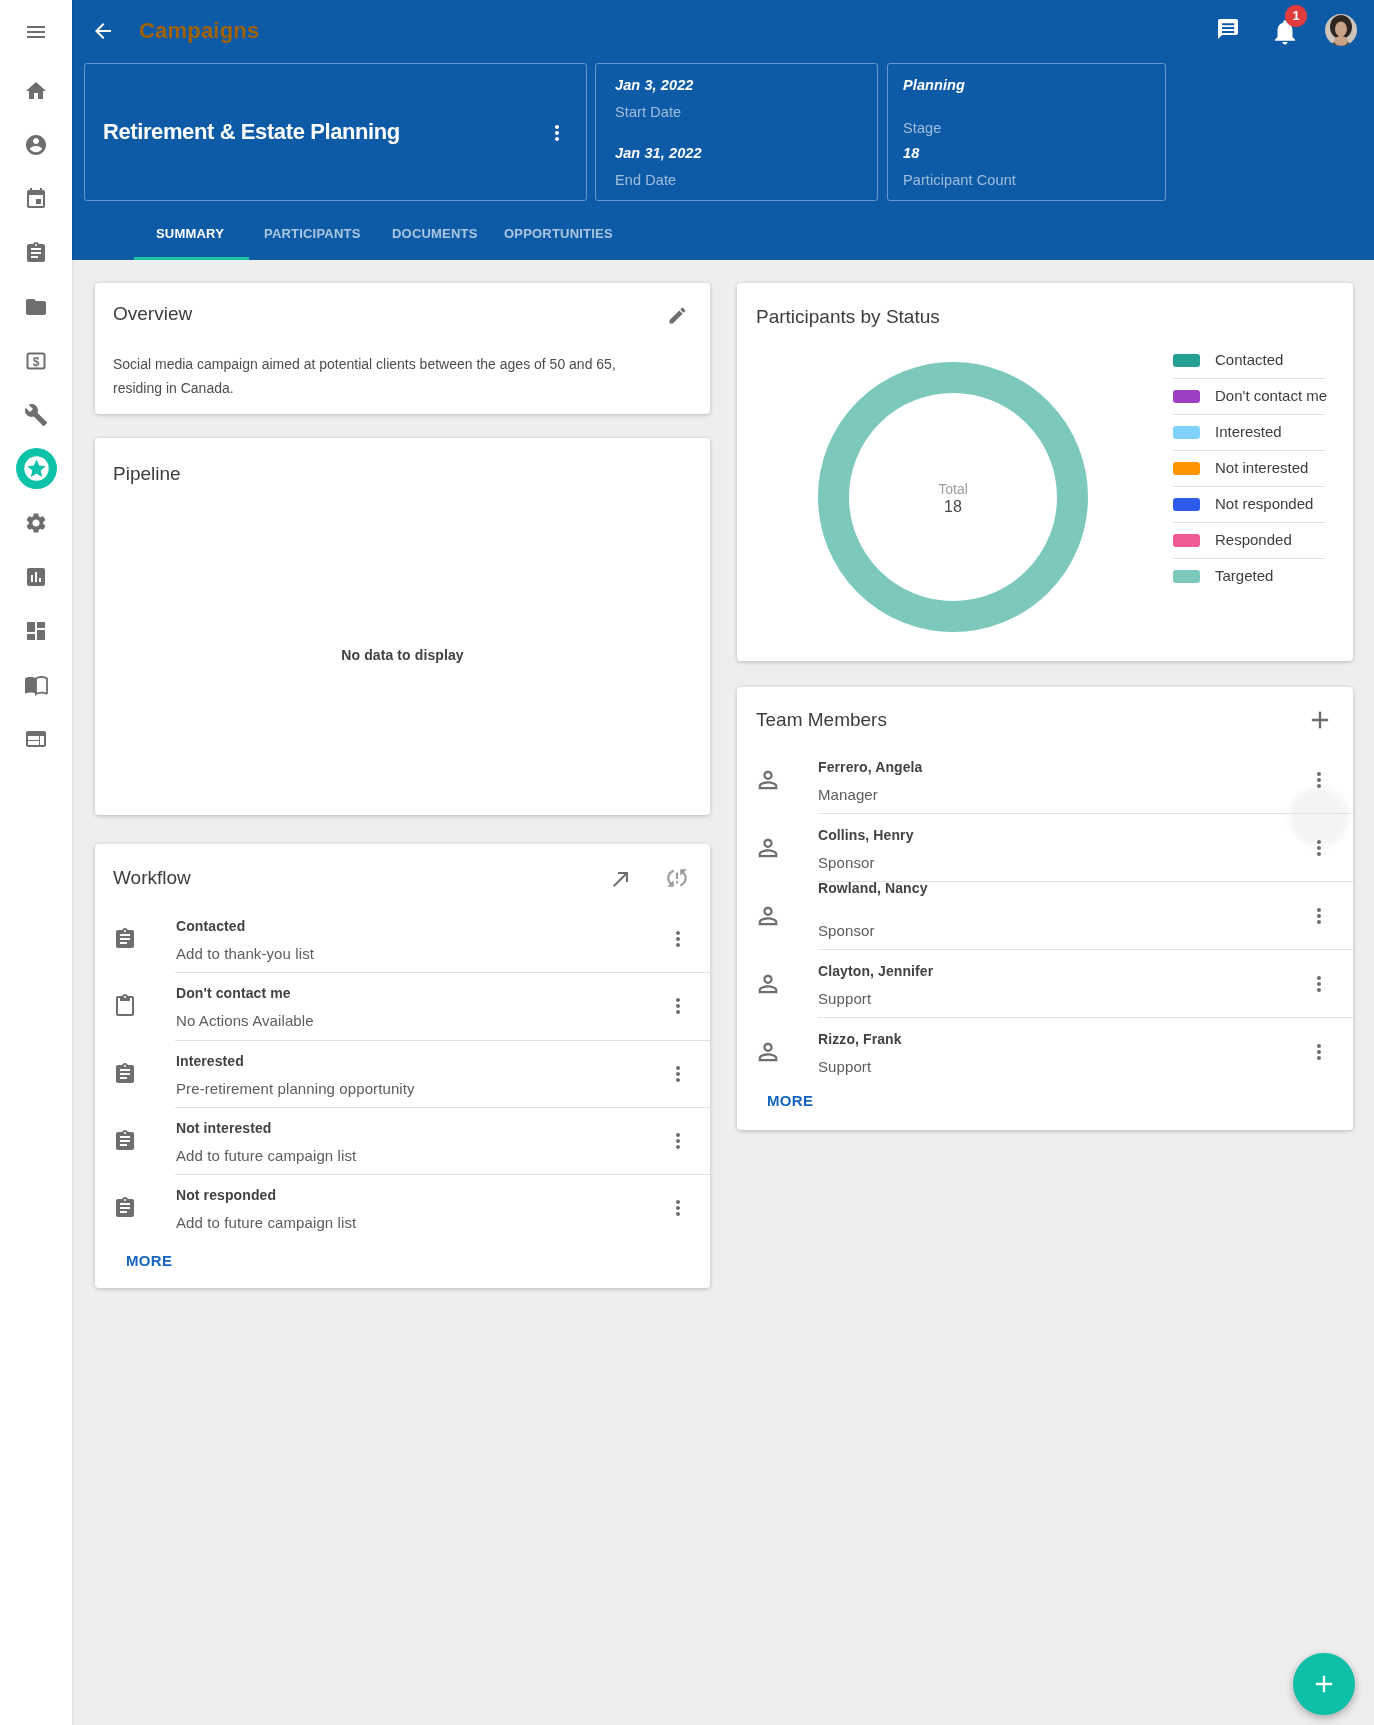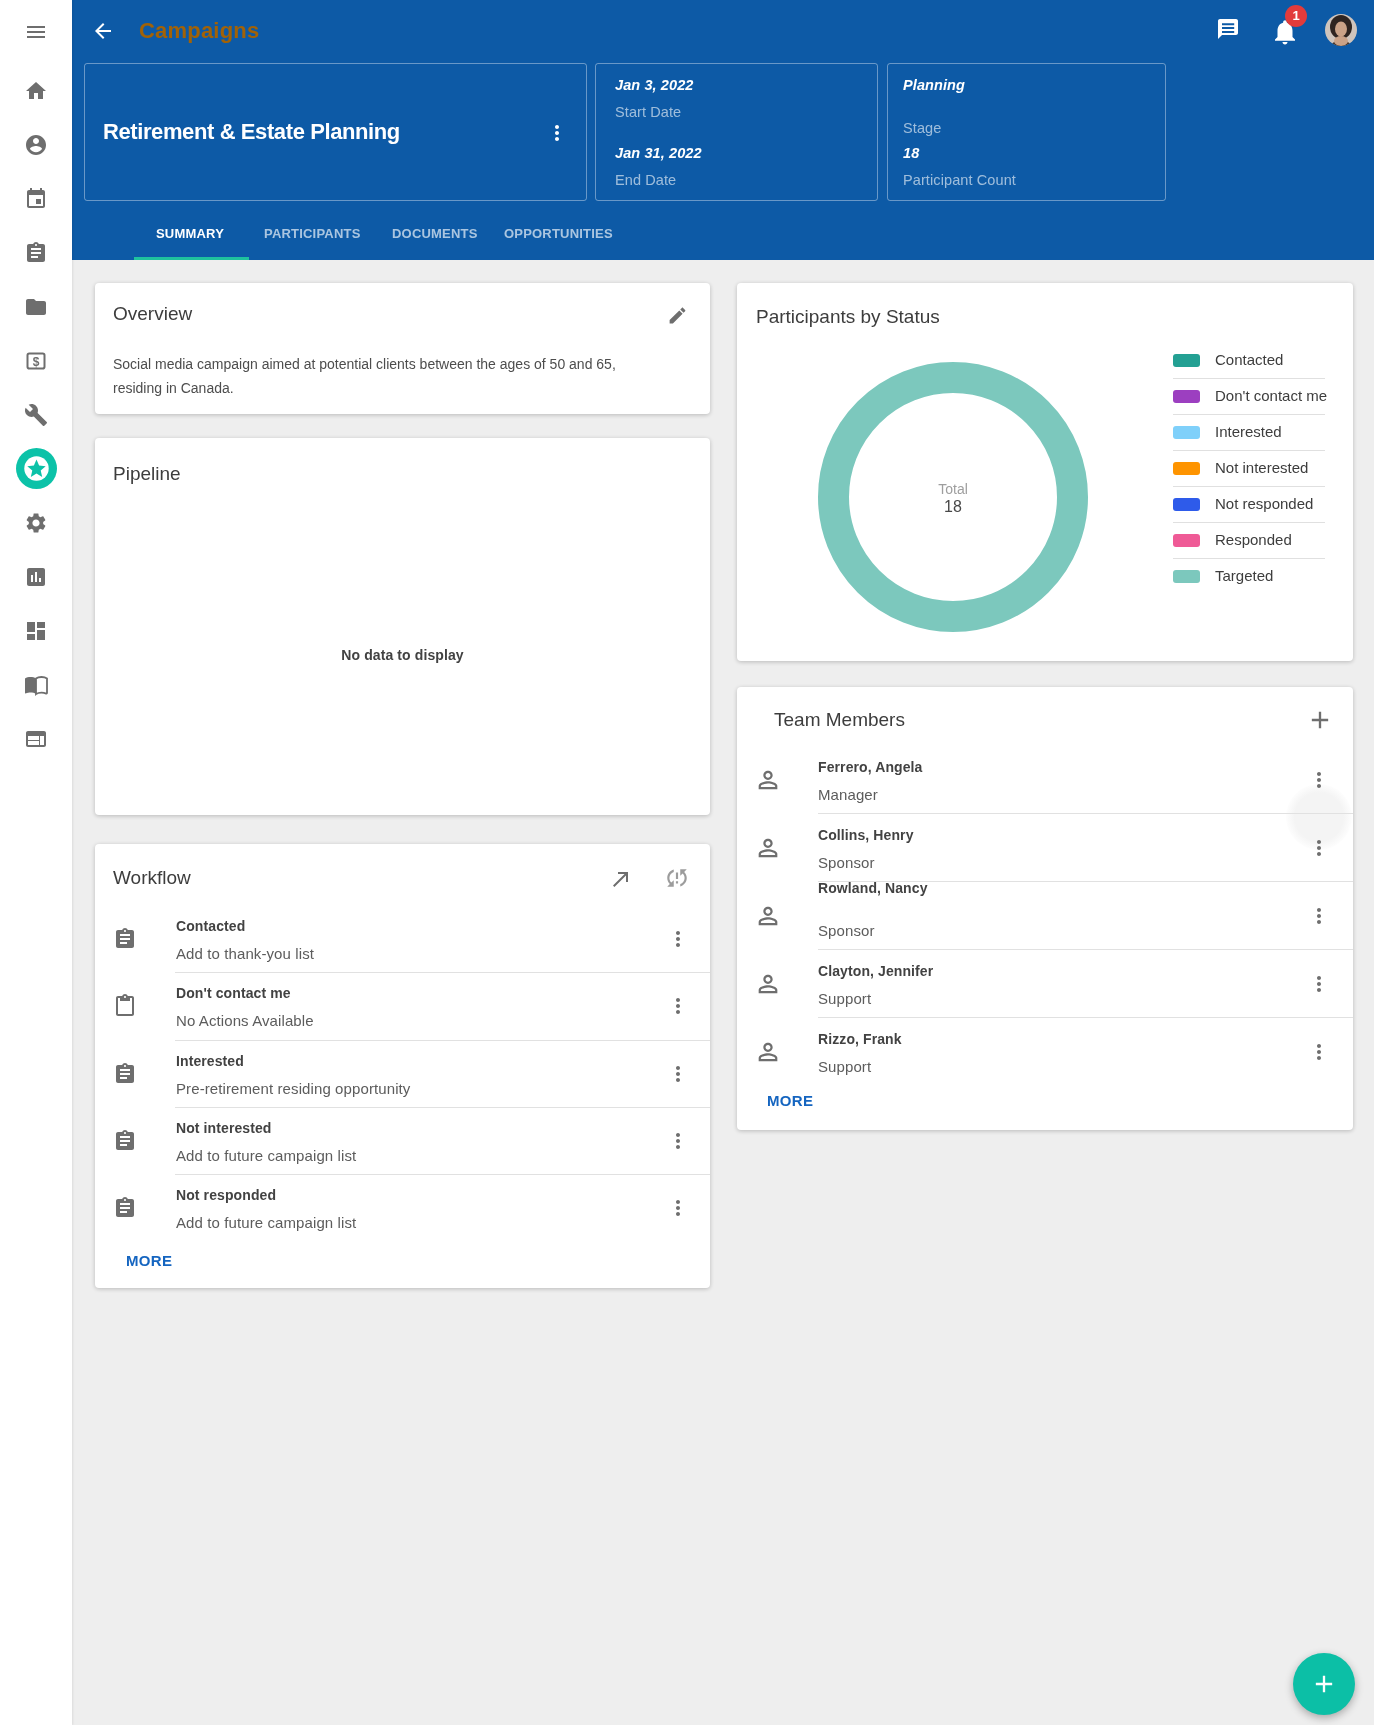--- a/index.html
+++ b/index.html
@@ -167,21 +167,21 @@
 <div class="rowtitle" style="left:176px;top:985px;">Don't contact me</div>
 <div class="rowsub" style="left:176px;top:1012px;">No Actions Available</div>
 <svg class="dots3" style="left:666px;top:994px;" viewBox="0 0 24 24" fill="#6e6e6e">
     <path d="M12 8c1.1 0 2-.9 2-2s-.9-2-2-2-2 .9-2 2 .9 2 2 2zm0 2c-1.1 0-2 .9-2 2s.9 2 2 2 2-.9 2-2-.9-2-2-2zm0 6c-1.1 0-2 .9-2 2s.9 2 2 2 2-.9 2-2-.9-2-2-2z"></path>
   </svg>
 <div class="divider" style="left:175px;top:1040px;width:535px;"></div>
 <svg class="abs" style="left:113px;top:1062px;" width="24" height="24" viewBox="0 0 24 24" fill="#6e6e6e">
     <path d="M19 3h-4.18C14.4 1.84 13.3 1 12 1c-1.3 0-2.4.84-2.82 2H5c-1.1 0-2 .9-2 2v14c0 1.1.9 2 2 2h14c1.1 0 2-.9 2-2V5c0-1.1-.9-2-2-2zm-7 0c.55 0 1 .45 1 1s-.45 1-1 1-1-.45-1-1 .45-1 1-1zm2 14H7v-2h7v2zm3-4H7v-2h10v2zm0-4H7V7h10v2z"></path>
   </svg>
 <div class="rowtitle" style="left:176px;top:1053px;">Interested</div>
-<div class="rowsub" style="left:176px;top:1080px;">Pre-retirement residing opportunity</div>
+<div class="rowsub" style="left:176px;top:1080px;">Pre-retirement planning opportunity</div>
 <svg class="dots3" style="left:666px;top:1062px;" viewBox="0 0 24 24" fill="#6e6e6e">
     <path d="M12 8c1.1 0 2-.9 2-2s-.9-2-2-2-2 .9-2 2 .9 2 2 2zm0 2c-1.1 0-2 .9-2 2s.9 2 2 2 2-.9 2-2-.9-2-2-2zm0 6c-1.1 0-2 .9-2 2s.9 2 2 2 2-.9 2-2-.9-2-2-2z"></path>
   </svg>
 <div class="divider" style="left:175px;top:1107px;width:535px;"></div>
 <svg class="abs" style="left:113px;top:1129px;" width="24" height="24" viewBox="0 0 24 24" fill="#6e6e6e">
     <path d="M19 3h-4.18C14.4 1.84 13.3 1 12 1c-1.3 0-2.4.84-2.82 2H5c-1.1 0-2 .9-2 2v14c0 1.1.9 2 2 2h14c1.1 0 2-.9 2-2V5c0-1.1-.9-2-2-2zm-7 0c.55 0 1 .45 1 1s-.45 1-1 1-1-.45-1-1 .45-1 1-1zm2 14H7v-2h7v2zm3-4H7v-2h10v2zm0-4H7V7h10v2z"></path>
   </svg>
 <div class="rowtitle" style="left:176px;top:1120px;">Not interested</div>
 <div class="rowsub" style="left:176px;top:1147px;">Add to future campaign list</div>
 <svg class="dots3" style="left:666px;top:1129px;" viewBox="0 0 24 24" fill="#6e6e6e">
@@ -221,21 +221,21 @@
 <div class="lg" style="top:495px;">Not responded</div>
 <div class="ldiv" style="top:522px;"></div>
 <div class="sw" style="top:534px;background:#ef5a96;"></div>
 <div class="lg" style="top:531px;">Responded</div>
 <div class="ldiv" style="top:558px;"></div>
 <div class="sw" style="top:570px;background:#7cc8bd;"></div>
 <div class="lg" style="top:567px;">Targeted</div>
 
 <div class="card" style="left:737px;top:687px;width:616px;height:443px;"></div>
 <div class="abs" style="left:1286px;top:784px;width:66px;height:66px;border-radius:50%;background:radial-gradient(circle, #f4f4f4 0 52%, rgba(244,244,244,0) 74%);"></div>
-<div class="ctitle" style="left:774px;top:709px;text-align:right;">Team Members</div>
+<div class="ctitle" style="left:756px;top:709px;text-align:right;">Team Members</div>
 <svg class="abs" style="left:1306px;top:706px;" width="28" height="28" viewBox="0 0 24 24" fill="#6e6e6e">
     <path d="M19 13h-6v6h-2v-6H5v-2h6V5h2v6h6v2z"></path>
   </svg>
 
 <svg class="abs" style="left:754px;top:766px;" width="28" height="28" viewBox="0 0 24 24" fill="#6e6e6e">
     <path d="M12 5.9c1.16 0 2.1.94 2.1 2.1s-.94 2.1-2.1 2.1S9.9 9.16 9.9 8s.94-2.1 2.1-2.1m0 9c2.97 0 6.1 1.46 6.1 2.1v1.1H5.9V17c0-.64 3.13-2.1 6.1-2.1M12 4C9.79 4 8 5.79 8 8s1.79 4 4 4 4-1.79 4-4-1.79-4-4-4zm0 9c-2.67 0-8 1.34-8 4v3h16v-3c0-2.66-5.33-4-8-4z"></path>
   </svg>
 <div class="rowtitle" style="left:818px;top:759px;">Ferrero, Angela</div>
 <div class="rowsub" style="left:818px;top:786px;">Manager</div>
 <svg class="dots3" style="left:1307px;top:768px;" viewBox="0 0 24 24" fill="#6e6e6e">

